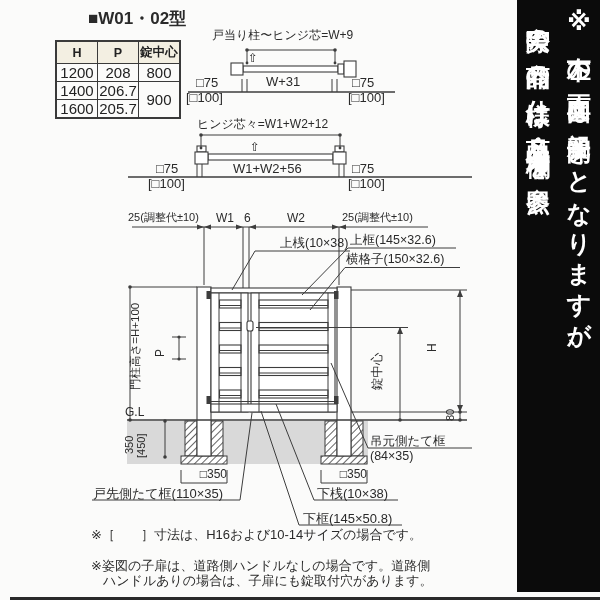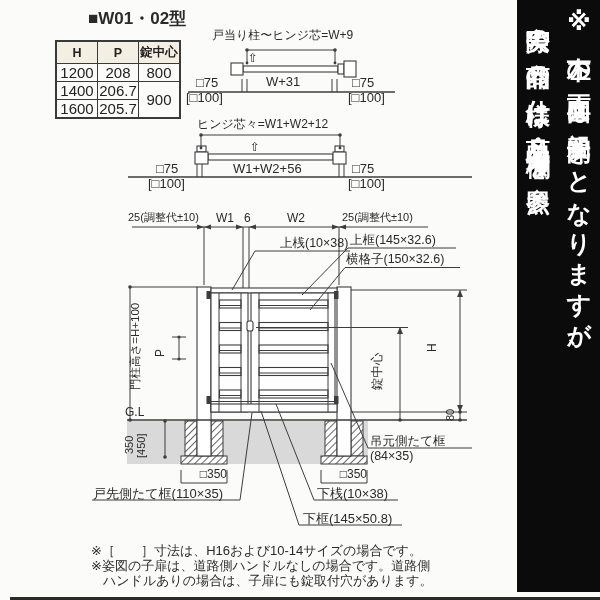--- a/index.html
+++ b/index.html
@@ -210,21 +210,21 @@
   <div class="rot fs12" style="left:439px;top:339px;">H</div>
   <div class="rot fs11" style="left:457px;top:408px;">80</div>
   <div class="abs fs125" style="left:370px;top:433px;">吊元側たて框</div>
   <div class="abs fs125" style="left:370px;top:449px;">(84×35)</div>
   <div class="abs fs12 ctr" style="left:181px;top:467px;width:46px;">□350</div>
   <div class="abs fs12 ctr" style="left:321px;top:467px;width:46px;">□350</div>
   <div class="abs fs13" style="left:93px;top:485px;">戸先側たて框(110×35)</div>
   <div class="abs fs13" style="left:317px;top:485px;">下桟(10×38)</div>
   <div class="abs fs13" style="left:303px;top:510px;">下框(145×50.8)</div>
 
-  <div class="abs fs13" style="left:91px;top:542px;text-align:center;">※［　　］寸法は、H16および10-14サイズの場合です。</div>
+  <div class="abs fs13" style="left:91px;top:526px;text-align:center;">※［　　］寸法は、H16および10-14サイズの場合です。</div>
   <div class="abs fs13" style="left:103px;top:572px;">ハンドルありの場合は、子扉にも錠取付穴があります。</div>
   <div class="abs fs13" style="left:91px;top:557px;">※姿図の子扉は、道路側ハンドルなしの場合です。道路側</div>
 
   <div id="banner">
     <div>※左下の正面図は親子開きとなりますが、</div>
     <div>実際の商品の仕様は商品名・備考欄を参照</div>
   </div>
 
   <div id="bottombar"></div>
 

